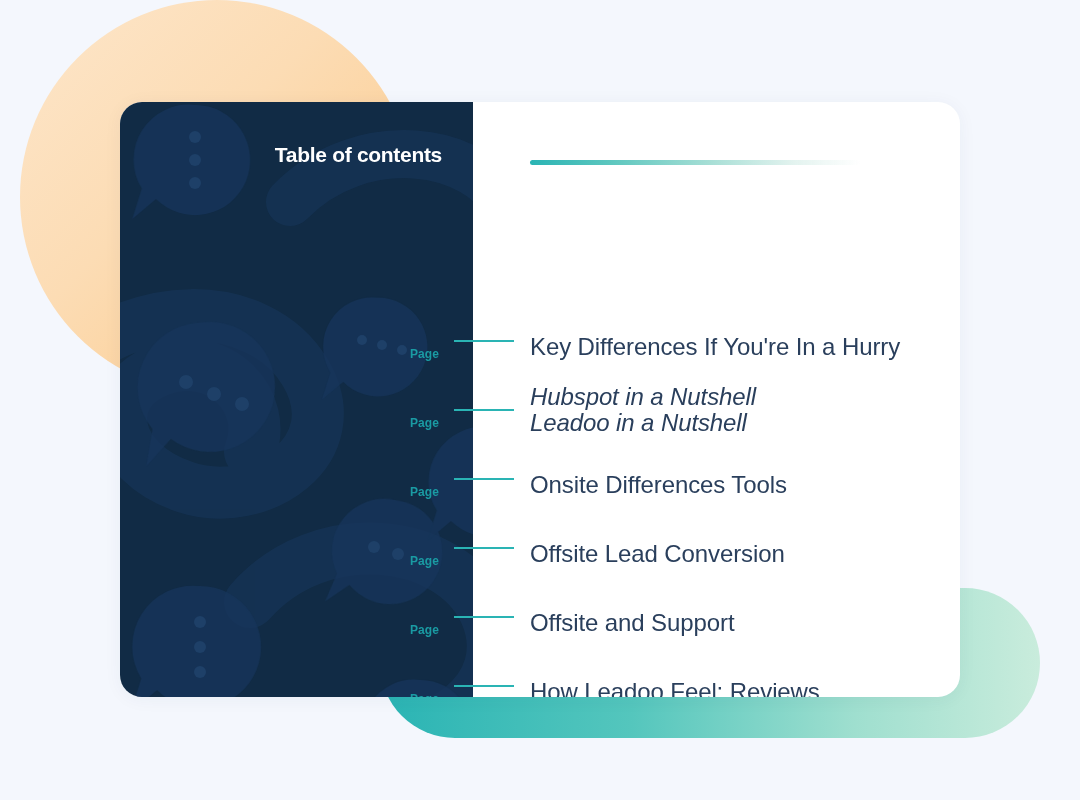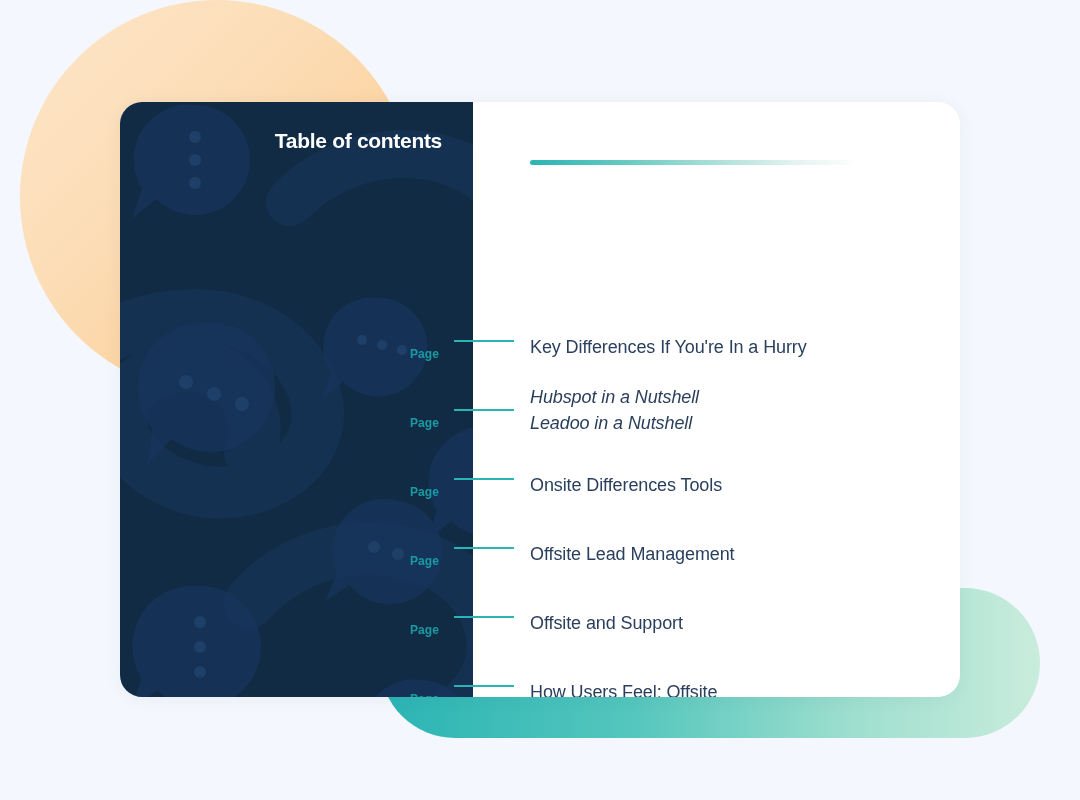--- a/index.html
+++ b/index.html
@@ -47,21 +47,21 @@
     width:353px;
     flex:0 0 353px;
     background:#112b45;
     overflow:hidden;
   }
   #pattern-svg { position:absolute; left:-30px; top:-20px; width:430px; height:660px; }
 
   #toc-title {
     position:absolute;
     left:0; right:31px;
-    top:27px;
+    top:41px;
     text-align:right;
     color:#ffffff;
     font-size:21px;
     font-weight:bold;
     letter-spacing:-0.3px;
     padding-left:38px;
   }
 
   
   #rows { position:absolute; left:0; top:0; width:840px; height:677px; }
@@ -101,21 +101,21 @@
     width:60px;
     height:2px;
     background:#2ab4b4;
   }
 
   .entry-text {
     position:absolute;
     left:410px;
     bottom:-8px;
     color:#2a3f5c;
-    font-size:18px;
+    font-size:24px;
     line-height:26px;
     letter-spacing:-0.1px;
     white-space:pre-line;
   }
   .entry-text.two-line { bottom:-8px;font-style:italic; }
 
   
   #accent-bar {
     position:absolute;
     left:410px; top:58px;
@@ -225,35 +225,35 @@
       <span class="page-label">Page</span>
       <span class="page-number">05</span>
       <span class="connector"></span>
       <span class="entry-text">Onsite Differences Tools</span>
     </div>
 
     <div class="toc-row" style="top:457px">
       <span class="page-label">Page</span>
       <span class="page-number">07</span>
       <span class="connector"></span>
-      <span class="entry-text">Offsite Lead Management</span>
+      <span class="entry-text">Offsite Lead Conversion</span>
     </div>
 
     <div class="toc-row" style="top:526px">
       <span class="page-label">Page</span>
       <span class="page-number">10</span>
       <span class="connector"></span>
       <span class="entry-text">Offsite and Support</span>
     </div>
 
     <div class="toc-row" style="top:595px">
       <span class="page-label">Page</span>
       <span class="page-number">12</span>
       <span class="connector"></span>
-      <span class="entry-text">How Users Feel: Offsite</span>
+      <span class="entry-text">How Leadoo Feel: Reviews</span>
     </div>
 
     <div class="toc-row" style="top:664px">
       
       
       
       
     </div>
 
   </div>

